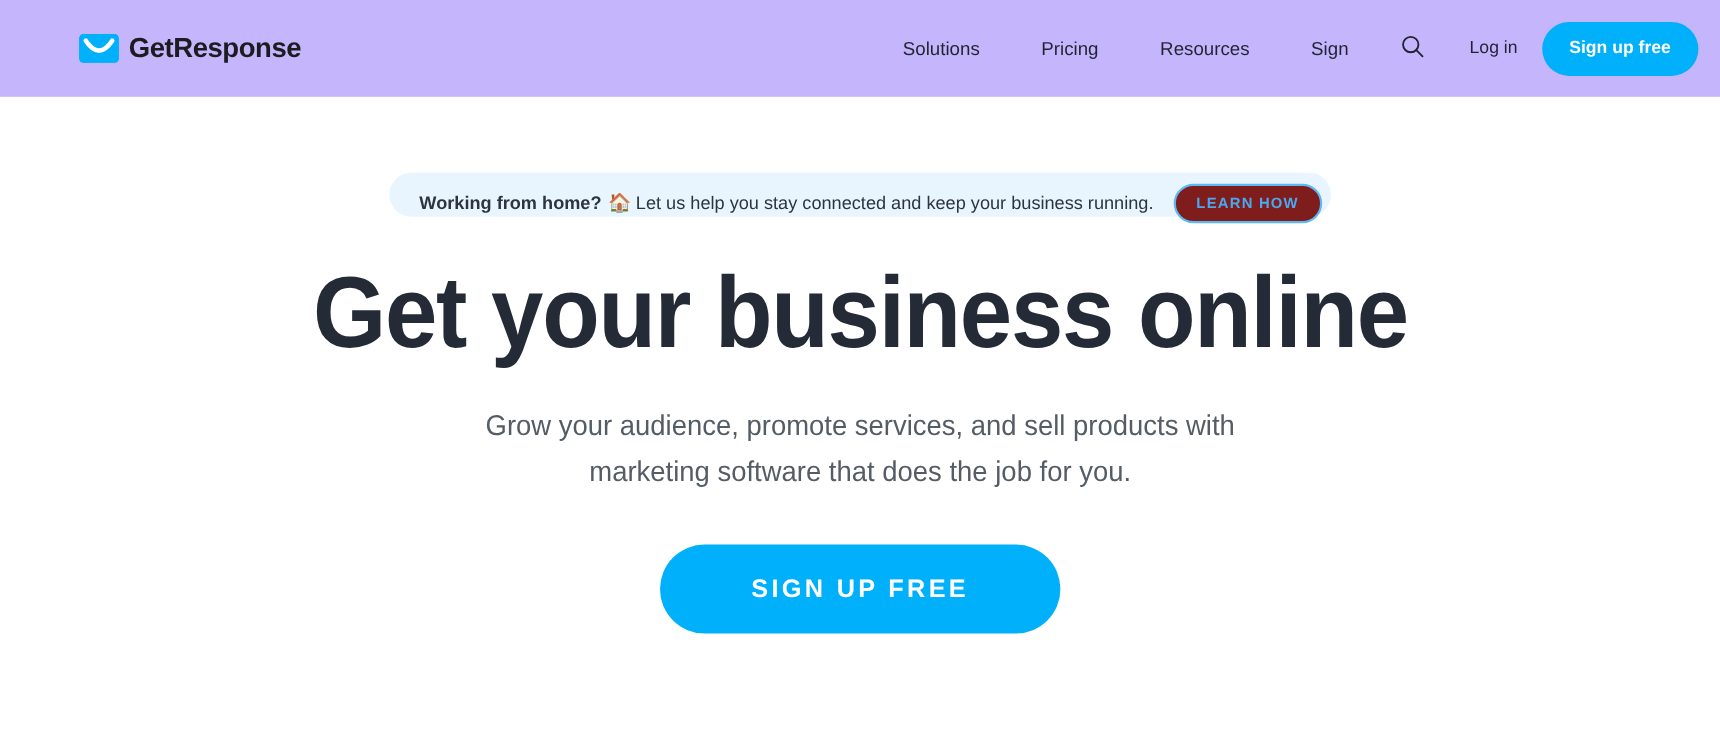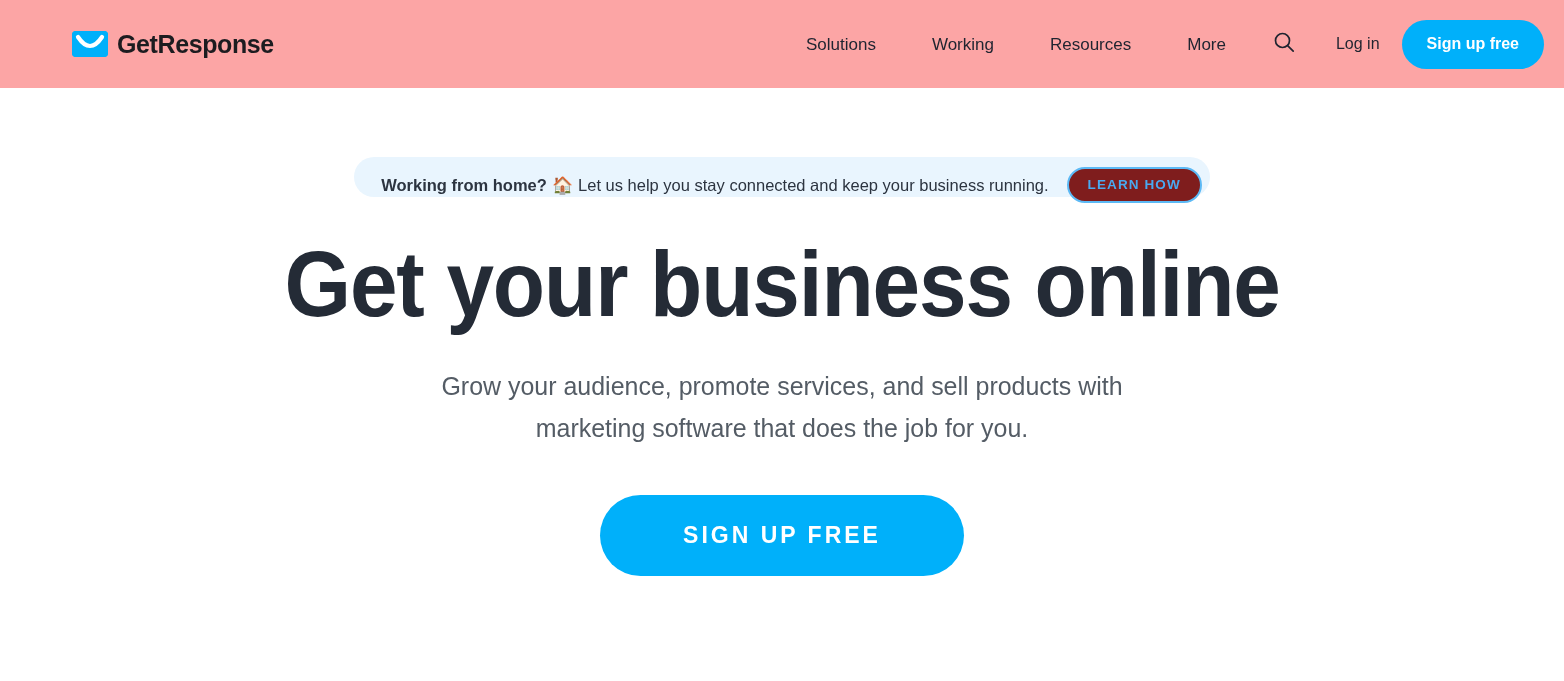--- a/index.html
+++ b/index.html
@@ -11,21 +11,21 @@
     font-family: "Liberation Sans", sans-serif;
     overflow: hidden;
   }
 
   
   .header {
     width: 1564px;
     height: 88px;
     display: flex;
     align-items: center;
-    background: #fca5a5;
+    background: #c4b5fd;
     padding: 0 20px 0 72px;
   }
 
   .brand {
     display: flex;
     align-items: center;
     gap: 9px;
     cursor: pointer;
   }
   .brand-mark {
@@ -196,23 +196,23 @@
         <path d="M6 6 Q18 24 30 6" stroke="#ffffff" stroke-width="4.2" fill="none" stroke-linecap="round"></path>
       </svg>
     </span>
     <span class="brand-name">GetResponse</span>
   </div>
 
   <div class="nav-spacer"></div>
 
   <nav class="nav">
     <span class="nav-item">Solutions</span>
-    <span class="nav-item">Working</span>
+    <span class="nav-item">Pricing</span>
     <span class="nav-item">Resources</span>
-    <span class="nav-item">More</span>
+    <span class="nav-item">Sign</span>
   </nav>
 
   <div class="search-btn">
     <span>
       <svg width="22" height="22" viewBox="0 0 22 22" xmlns="http://www.w3.org/2000/svg">
         <circle cx="9.5" cy="9.5" r="7" stroke="#1f2430" stroke-width="1.7" fill="none"></circle>
         <line x1="14.6" y1="14.6" x2="20.2" y2="20.2" stroke="#1f2430" stroke-width="1.7" stroke-linecap="round"></line>
       </svg>
     </span>
   </div>

